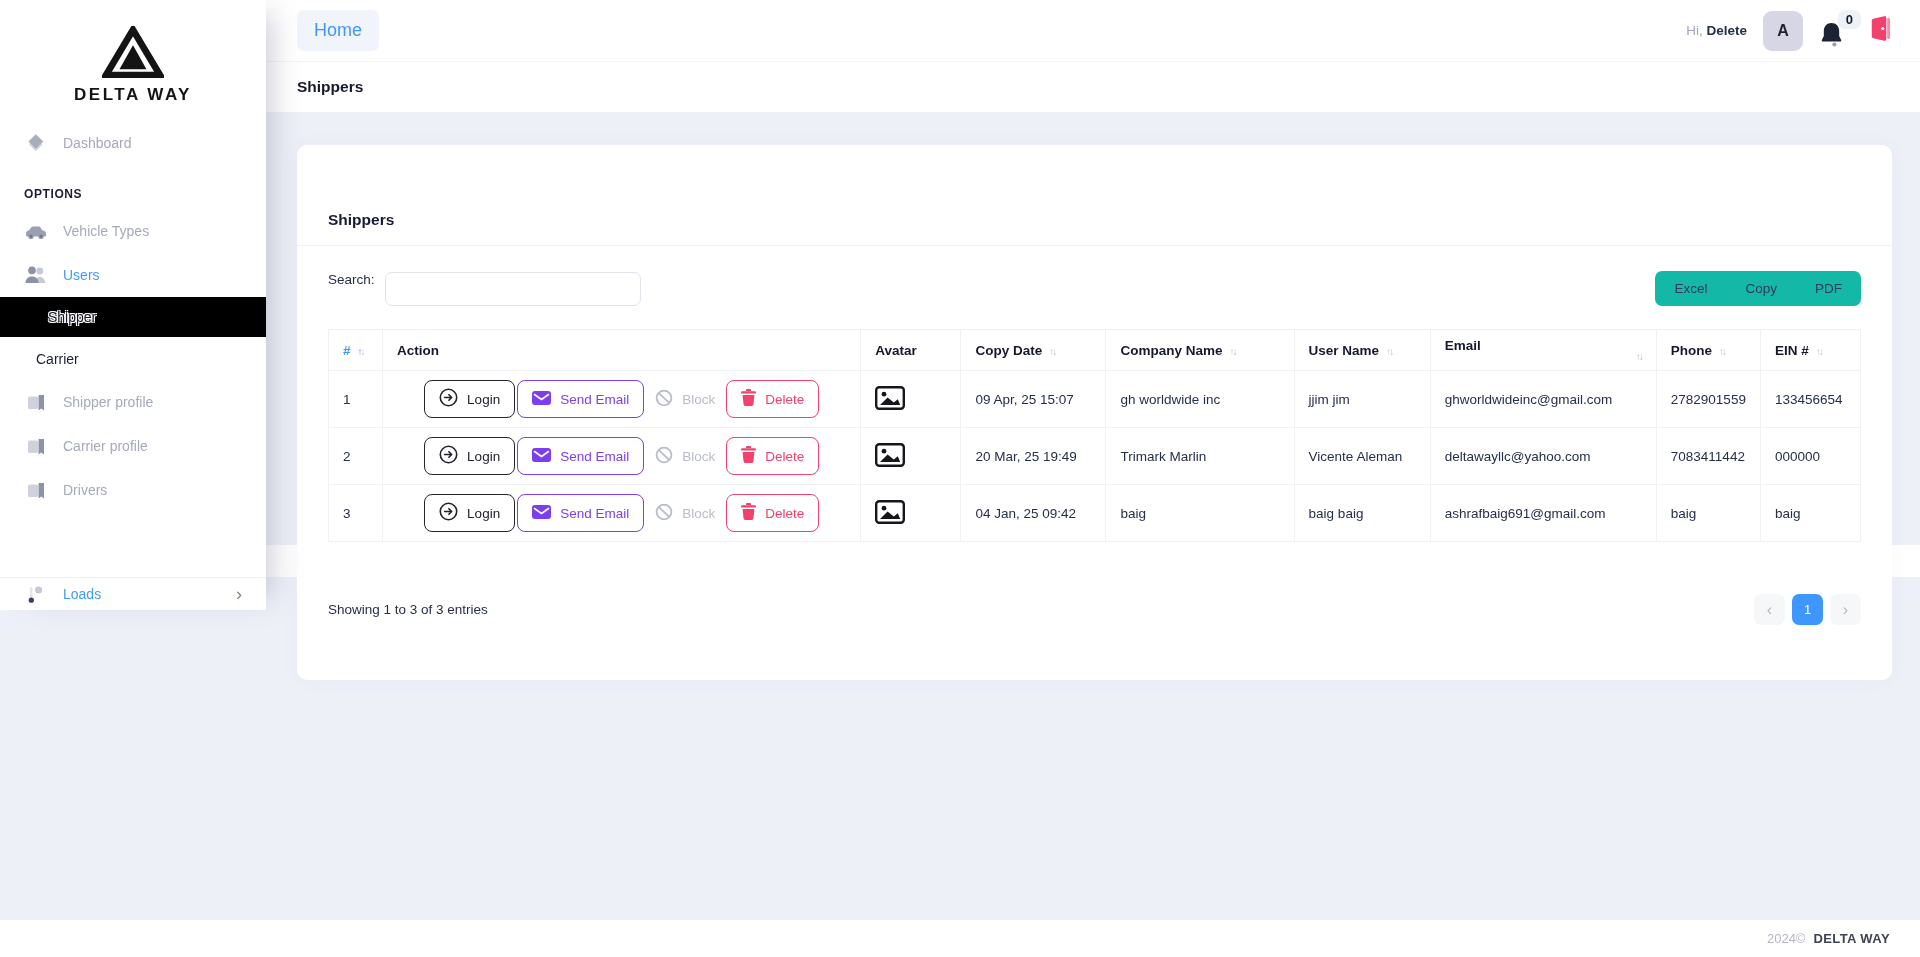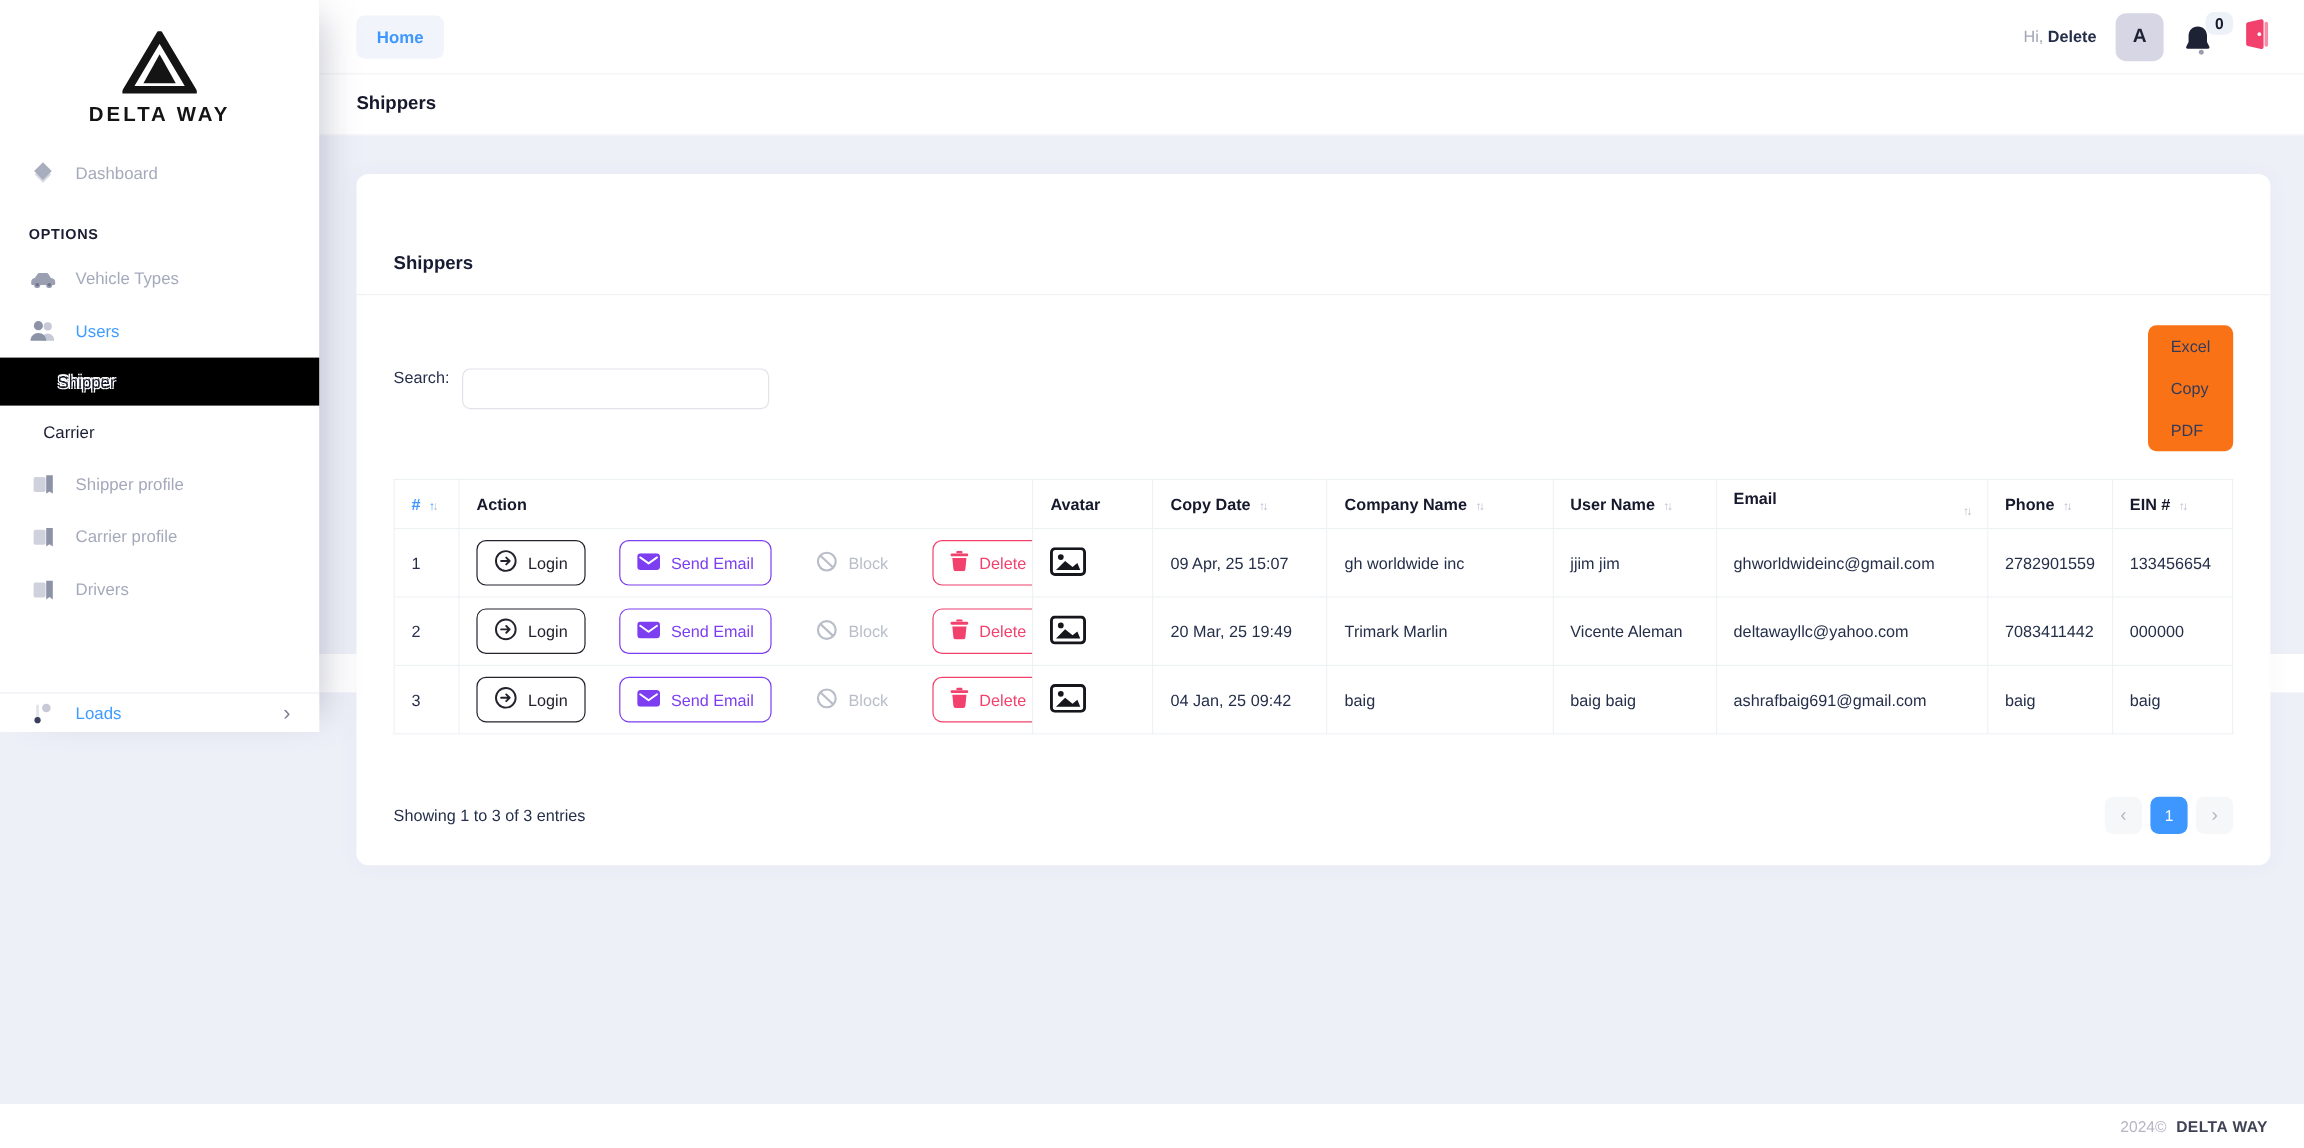--- a/index.html
+++ b/index.html
@@ -41,21 +41,21 @@
   }
   .loads-row .ico { width:24px; margin-right:15px; display:flex; justify-content:center; }
   .loads-chevron { margin-left:auto; color:#7e8299; font-size:18px; line-height:1; }
 
   
   .topbar {
     position:absolute; left:266px; right:0; top:0; height:62px; background:#fff;
     border-bottom:1px solid #f3f3f6; display:flex; align-items:center;
     padding:0 28px 0 31px; z-index:3;
   }
-  .home-chip { background:#f1f4fb; color:#3e97ff; font-size:14px; font-weight:700; padding:10px 17px; border-radius:7px; cursor:pointer; }
+  .home-chip { background:#f1f4fb; color:#3e97ff; font-size:18px; font-weight:400; padding:10px 17px; border-radius:7px; cursor:pointer; }
   .top-right { margin-left:auto; display:flex; align-items:center; gap:16px; }
   .greet { font-size:13.5px; color:#a1a5b7; }
   .greet b { color:#252f4a; }
   .avatar-chip { width:40px; height:40px; border-radius:9px; background:#d6d6e4; display:flex; align-items:center; justify-content:center; font-size:16px; font-weight:bold; color:#1e2235; cursor:pointer; }
   .bell-wrap { position:relative; width:34px; height:42px; display:flex; align-items:flex-end; cursor:pointer; }
   .bell-badge { position:absolute; top:0px; right:-8px; background:#edf1f8; border-radius:7px; padding:2px 8px; font-size:13px; font-weight:bold; color:#16192c; }
   .door-btn { cursor:pointer; display:flex; }
 
   
   .titlebar {
@@ -66,35 +66,35 @@
 
   
   .main { position:absolute; left:266px; right:0; top:113px; bottom:37px; padding:32px 28px 0 31px; z-index:1; }
   .card { position:relative; z-index:2; background:#fff; border-radius:10px; min-height:535px; box-shadow:0 0 20px rgba(76,87,125,.04); }
   .card-head { height:101px; padding:0 31px 16px; display:flex; align-items:flex-end; border-bottom:1px solid #f1f1f4; font-size:15.5px; font-weight:600; color:#181c32; }
   .card-body { padding:25px 31px 26px; }
 
   .toolbar { display:flex; align-items:center; justify-content:space-between; }
   .search { display:flex; align-items:flex-start; gap:10px; font-size:13.5px; color:#252f4a; }
   .search input { width:256px; height:34px; border:1px solid #e1e3ea; border-radius:7px; padding:0 10px; font:inherit; color:#252f4a; outline:none; }
-  .export-group { display:flex; background:#f97316; border-radius:7px; overflow:hidden;flex-direction:column; }
+  .export-group { display:flex; background:#14b8a6; border-radius:7px; overflow:hidden; }
   .export-btn { padding:10px 19px; font-size:13.5px; font-weight:500; color:#343a59; cursor:pointer; }
 
   
   table { width:100%; margin-top:23px; border-collapse:collapse; table-layout:fixed; }
   th, td { border:1px solid #eff2f5; text-align:left; }
   th { height:41px; padding:0 14px; font-size:13.5px; font-weight:bold; color:#16192c; white-space:nowrap; }
   td { height:57px; padding:0 14px; font-size:13.5px; color:#252f4a; white-space:nowrap; overflow:hidden; }
   th.sortable { cursor:pointer; }
   th.col-num { color:#3e97ff; }
   .sort { display:inline-block; margin-left:7px; font-size:10px; letter-spacing:-2px; color:#b9bdca; font-weight:normal; }
   .sort .up-active { color:#3e97ff; }
   .sort i { font-style:normal; }
 
-  .actions { display:flex; align-items:center; gap:28px; }
+  .actions { display:flex; align-items:center; gap:2px;justify-content:center; }
   .btn { display:inline-flex; align-items:center; gap:9px; height:38px; padding:0 14px; border-radius:8px; background:#fff; border:1px solid transparent; font-family:inherit; font-size:13.5px; font-weight:500; cursor:pointer; }
   .btn-login  { border-color:#23232e; color:#23232e; }
   .btn-email  { border-color:#7c3ef0; color:#7c3ef0; }
   .btn-block  { color:#b9bdc9; padding:0 8px; background:transparent; }
   .btn-delete { border-color:#f1416c; color:#f1416c; }
 
   
   .table-footer { display:flex; align-items:center; justify-content:space-between; margin-top:52px; }
   .summary { font-size:13.5px; color:#252f4a; }
   .pagination { display:flex; gap:7px; }

